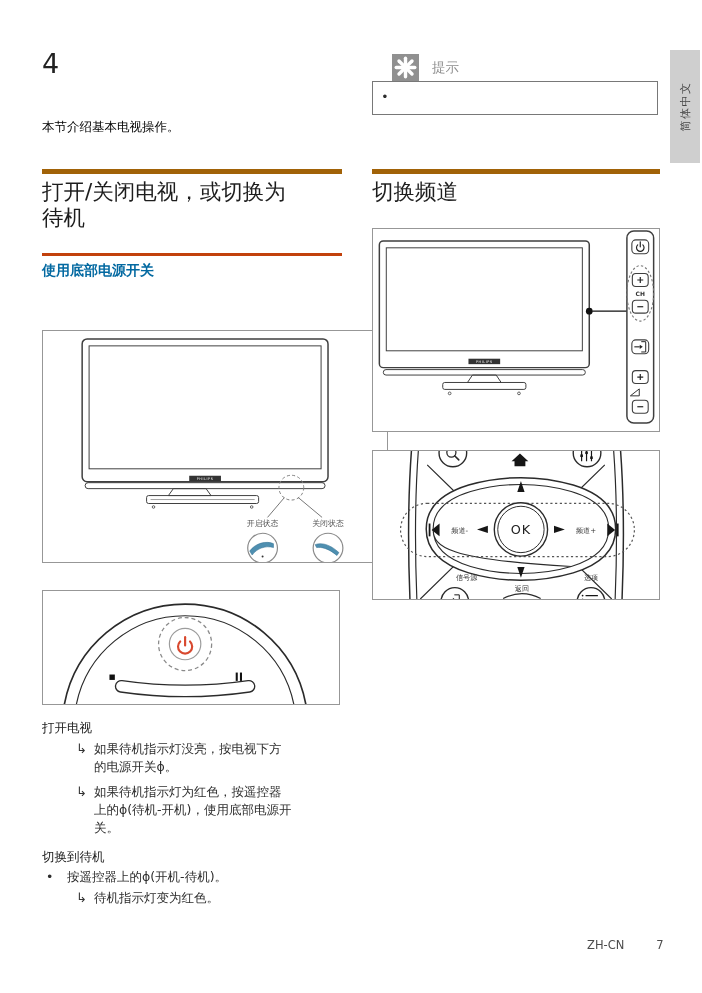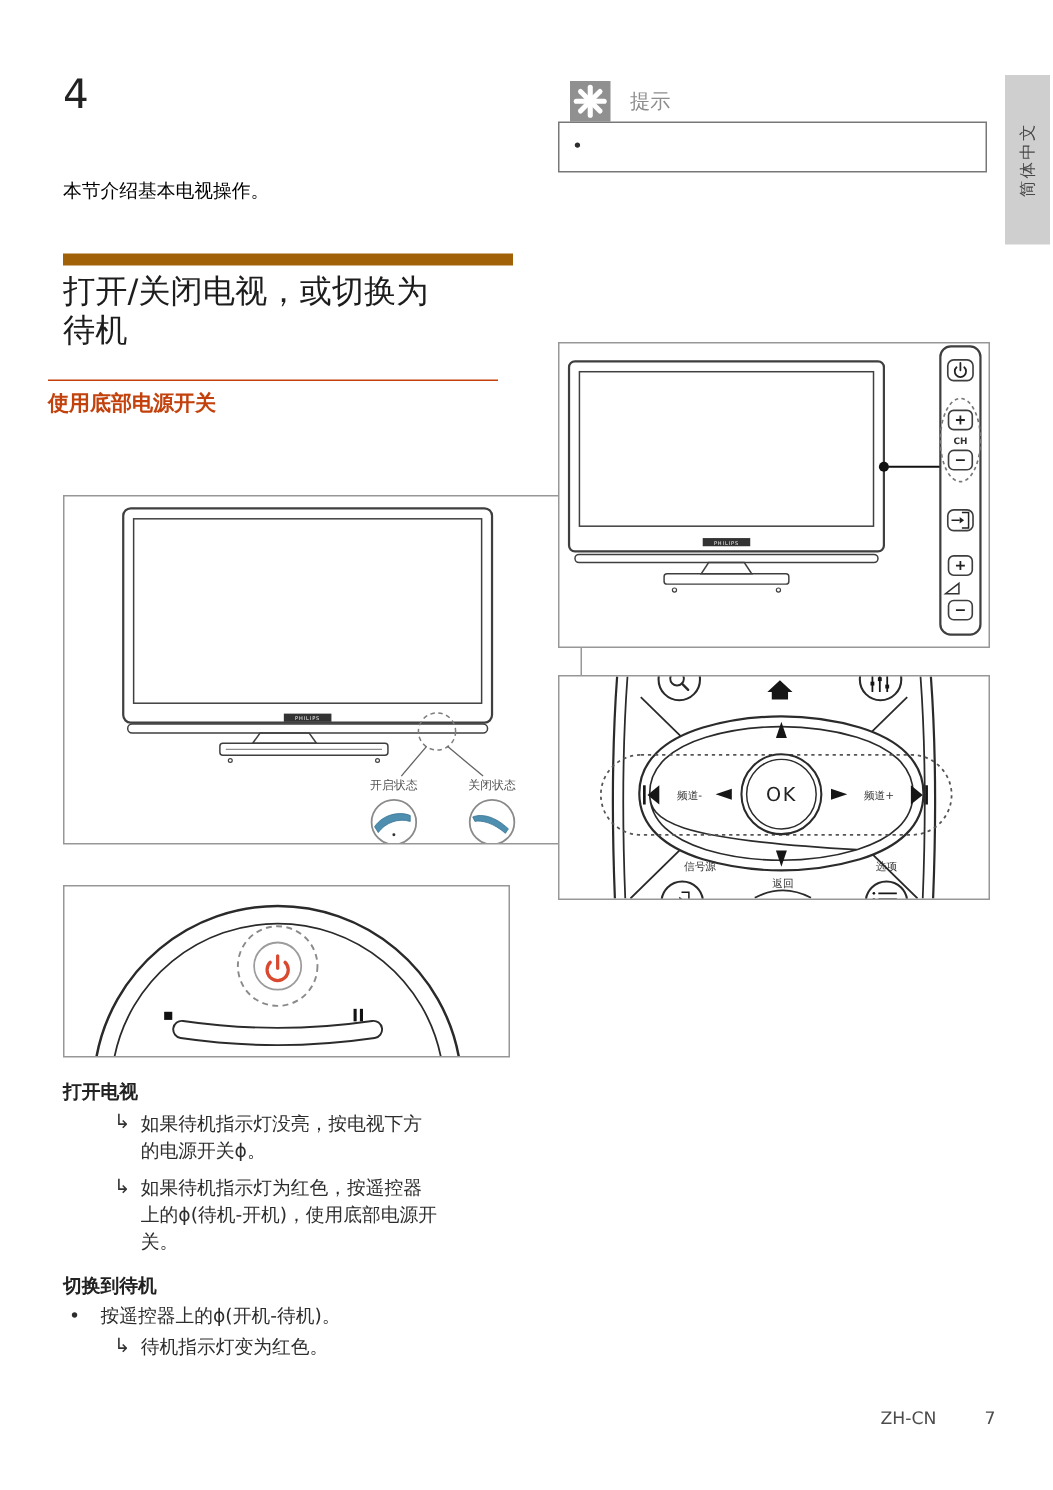--- a/index.html
+++ b/index.html
@@ -15,50 +15,50 @@
   .lang-tab { left:670px; top:50px; width:30px; height:113px; background:#cfcfcf;
     display:flex; align-items:center; justify-content:center; }
   .lang-tab span { transform:rotate(-90deg); white-space:nowrap; font-size:11px;
     letter-spacing:1.5px; color:#474747; }
 
   
   .chapter { left:42px; top:48px; display:flex; gap:27px; font-size:27px; color:#222; }
   .chapter-intro { left:42px; top:119px; font-size:12.5px; color:#000000; }
 
   
-  .h2-block { border-top:8px solid #a16207; padding-top:5px; width:300px;
+  .h2-block { border-top:5px solid #a16207; padding-top:5px; width:300px;
     font-size:21.5px; line-height:26px; color:#1d1d1d; }
   .h2-block .h2-text { display:block; padding-right:42px; }
   .h2-left { left:42px; top:169px; }
   .h2-right { left:372px; top:169px; width:288px; }
-  .h3-block { left:32px; top:253px; width:300px; border-top:1px solid #c2410c;
-    padding-top:6px; font-size:14px; font-weight:bold; color:#c2410c; }
+  .h3-block { left:42px; top:253px; width:300px; border-top:3px solid #c2410c;
+    padding-top:6px; font-size:14px; font-weight:bold; color:#0369a1; }
 
   
   .fig { border:1px solid #979797; background:#fff; }
   .fig svg { display:block; width:100%; height:100%; }
   .fig-tv-front   { left:42px;  top:330px; width:346px; height:233px; }
   .fig-remote-top { left:42px;  top:590px; width:298px; height:115px; }
   .fig-tv-side    { left:372px; top:228px; width:288px; height:204px; }
   .fig-remote-nav { left:372px; top:450px; width:288px; height:150px; }
 
   
-  .tip-header { left:380px; top:54px; display:flex; align-items:center; gap:13px; }
+  .tip-header { left:392px; top:54px; display:flex; align-items:center; gap:13px; }
   .tip-icon-box { width:27px; height:27px; background:#909090; display:flex;
     align-items:center; justify-content:center; }
   .tip-label { font-size:13.5px; color:#8d8d8d; }
   .tip-body { left:372px; top:81px; width:286px; border:1px solid #787878;
     padding:7px 8px 8px 7px; display:flex; gap:7px; font-size:12.3px;
     line-height:16.5px; color:#2d2d2d; }
   .tip-body .bullet { width:10px; text-align:center; }
   .tip-body .tip-text { flex:1; }
 
   
   .flow { left:42px; top:719px; width:302px; font-size:12.5px; line-height:18px; color:#2d2d2d; }
-  .flow-title { font-weight:bold; color:#222; }
+  .flow-title { font-weight:normal; color:#222; }
   .result-row { display:flex; gap:7px; margin:3px 0 7px 34px; }
   .result-row .arrow { font-size:13px; color:#333; flex:0 0 auto; }
   .result-row .result-text { width:199px; }
   .step-row { display:flex; gap:7px; margin:2px 0 0 4px; }
   .step-row .bullet { width:14px; }
   .standby-title { margin-top:11px; }
 
   
   .footer { left:587px; top:938px; display:flex; gap:32px; font-size:11.5px; color:#4c4c4c; }
 
@@ -93,20 +93,23 @@
   </div>
   <div class="abs tip-body">
     <span class="bullet">•</span>
   </div>
 
   <div class="abs h2-block h2-left">
     <span class="h2-text">打开/关闭电视，或切换为待机</span>
   </div>
   <div class="abs h3-block">使用底部电源开关</div>
 
+  <div class="abs h2-block h2-right">
+    <span class="h2-text">切换频道</span>
+  </div>
 
   <div class="abs fig fig-tv-front">
     <svg viewBox="0 0 298 233">
       <g stroke="#3f3f3f" fill="none">
         <rect x="15" y="8" width="248" height="144" rx="5" stroke-width="1.5"></rect>
         <rect x="22" y="15" width="234" height="124" stroke-width="1"></rect>
         <rect x="18" y="153" width="242" height="6" rx="3" stroke-width="1"></rect>
         <path d="M107,159 L140,159 L145,166 L102,166 Z" stroke-width="1"></path>
         <rect x="80" y="166" width="113" height="8" rx="2" stroke-width="1"></rect>
         <path d="M84,170 L189,170" stroke-width="0.5"></path>

